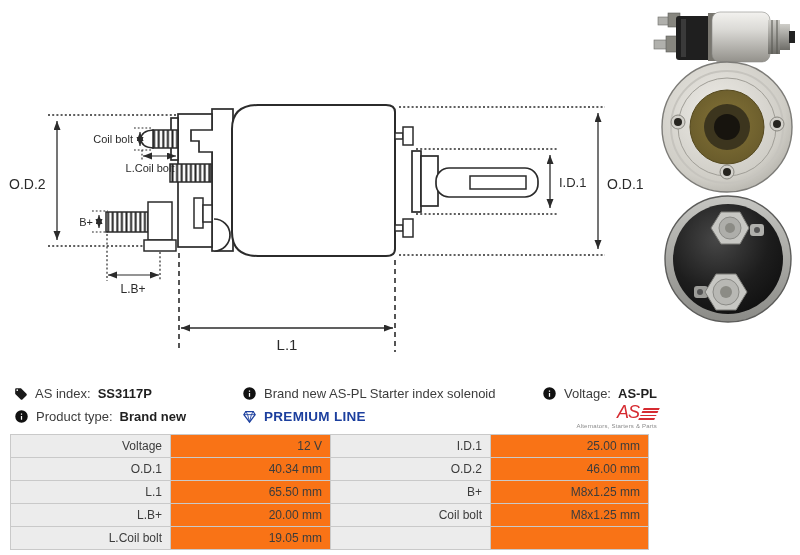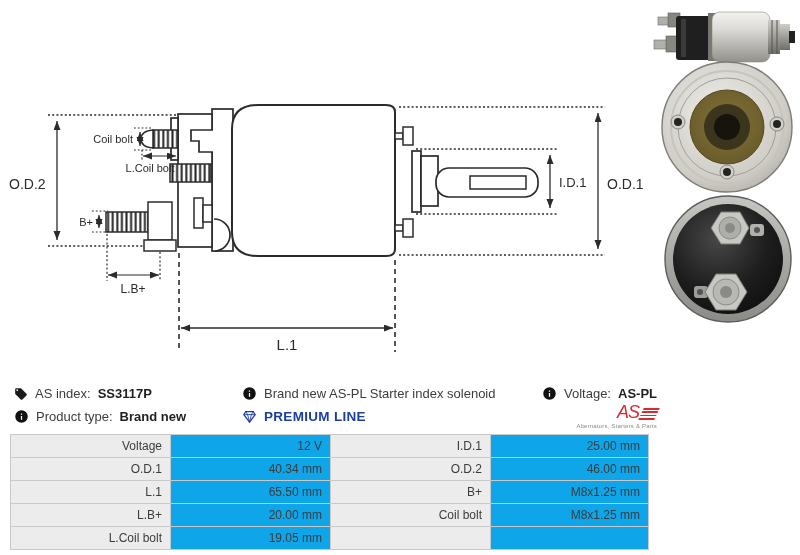--- a/index.html
+++ b/index.html
@@ -29,21 +29,21 @@
   .logo-as { color:#d62b31; font-weight:normal; font-style:italic; font-size:18px; letter-spacing:-1px; }
   .logo-stripes { display:inline-block; width:16px; height:12px; margin-bottom:1px;
     background:repeating-linear-gradient(to bottom,#d62b31 0 1.7px, rgba(0,0,0,0) 1.7px 3.4px);
     transform:skewX(-25deg); }
   .logo-tagline { font-size:6px; color:#8a8a8a; margin-top:2px; letter-spacing:.2px; }
 
   
   table.spec { border-collapse:collapse; table-layout:fixed; margin:6px 0 4px 10px; font-size:12px; color:#3c3c3c; }
   table.spec td { border:1px solid #c9c9c9; height:22px; padding:0 8px; text-align:right; overflow:hidden; }
   table.spec td.lbl { background:#ececec; }
-  table.spec td.val { background:#0ea5e9; }
+  table.spec td.val { background:#f97316; }
 </style>
 </head>
 <body>
 
 <div class="page">
 
   <svg class="tech" width="800" height="378" viewBox="0 0 800 378">
     <defs>
       <marker id="arr" markerWidth="10" markerHeight="8" refX="9" refY="3.5" orient="auto-start-reverse" markerUnits="userSpaceOnUse">
         <path d="M0,0 L9,3.5 L0,7 Z" fill="#2b2b2b"></path>

